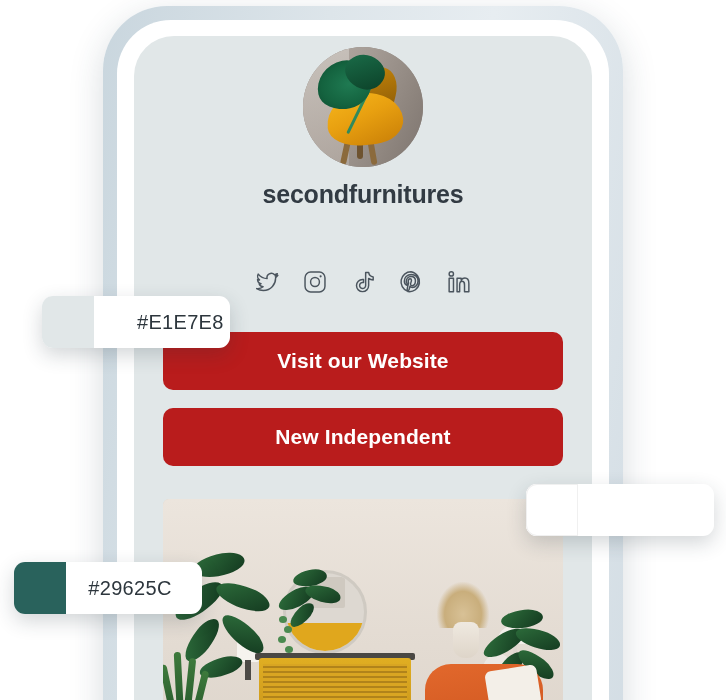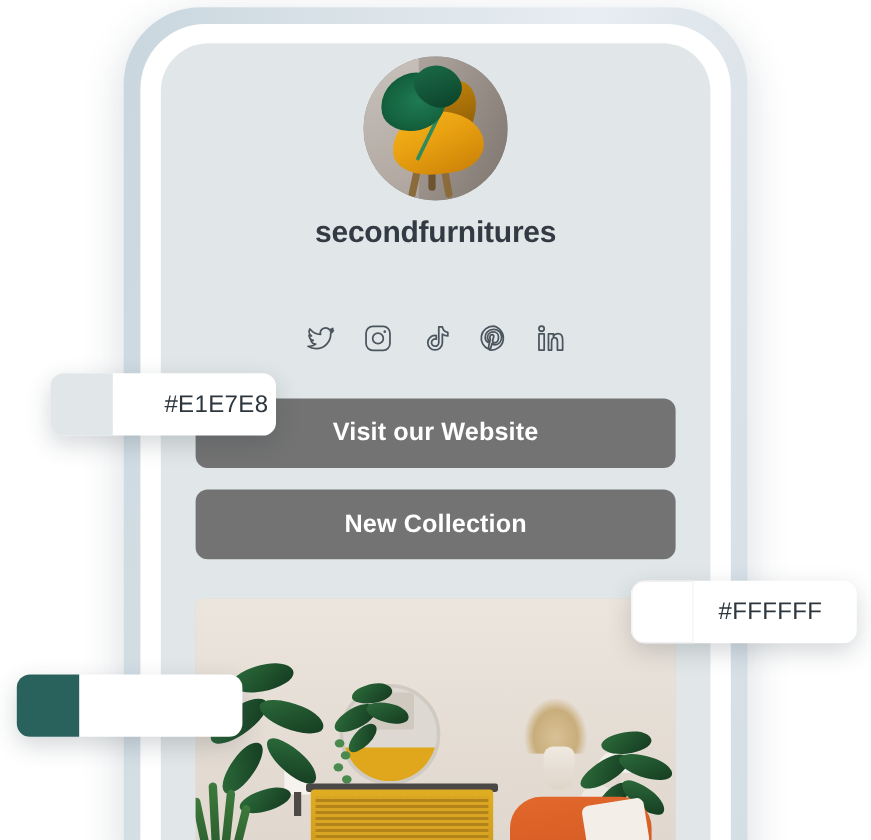--- a/index.html
+++ b/index.html
@@ -96,21 +96,21 @@
 
   .socials{
     position:absolute;left:0;top:233px;width:458px;
     display:flex;justify-content:center;align-items:center;gap:22px;
   }
   .socials svg{display:block;}
 
   
   .cta{
     position:absolute;left:29px;width:400px;height:58px;
-    background:#737373;border-radius:10px;
+    background:#b91c1c;border-radius:10px;
     color:#ffffff;font-size:21px;font-weight:bold;
     display:flex;align-items:center;justify-content:center;
     letter-spacing:.1px;
   }
   .cta-1{top:296px;}
   .cta-2{top:372px;}
 
   
   .room{
     position:absolute;left:29px;top:463px;width:400px;height:267px;
@@ -162,21 +162,21 @@
   }
   .chip .sw{
     width:52px;height:52px;border-radius:11px 0 0 11px;flex:0 0 auto;
   }
   .chip .hex{
     flex:1 1 auto;text-align:center;
     font-size:20px;color:#2d363d;letter-spacing:.3px;
     padding:0 22px 0 14px;white-space:nowrap;
   }
   #chip-dark{left:470px;top:110px;width:188px;}
-  #chip-light{left:42px;top:311px;width:188px;gap:29px;}
+  #chip-light{left:42px;top:296px;width:188px;gap:29px;}
   #chip-white{left:526px;top:484px;width:188px;}
   #chip-green{left:14px;top:562px;width:188px;}
   #chip-white .sw{box-shadow:inset 0 0 0 1px #f0f0f0;}
 </style>
 </head>
 <body>
 
 <div id="stage">
 
   <div class="phone-outer"></div>
@@ -226,21 +226,21 @@
       <a>
         <svg width="26" height="26" viewBox="0 0 24 24" fill="none" stroke="#4b555e" stroke-width="1.35" stroke-linejoin="round" stroke-linecap="round">
           <rect x="2.9" y="8.6" width="4" height="12.4"></rect>
           <circle cx="4.9" cy="4.5" r="2"></circle>
           <path d="M10.2 21V8.6h3.8v1.7a4.1 4.1 0 0 1 3.5-1.9c3 0 3.6 2.1 3.6 4.9V21h-4v-6.2c0-1.5-.03-3.4-2.1-3.4-2.1 0-2.4 1.6-2.4 3.3V21z"></path>
         </svg>
       </a>
     </div>
 
     <div class="cta cta-1">Visit our Website</div>
-    <div class="cta cta-2">New Collection</div>
+    <div class="cta cta-2">New Independent</div>
 
     <div class="room">
       <div class="r-wall"></div>
       <div class="r-mirror">
         <div class="r-mirrorcab"></div>
         <div class="r-mirrorfill"></div>
       </div>
       <div class="r-midplant">
         <div class="leaf" style="left:6px;top:26px;width:38px;height:17px;transform:rotate(-26deg);"></div>
         <div class="leaf" style="left:22px;top:6px;width:34px;height:16px;transform:rotate(-8deg);"></div>
@@ -299,20 +299,20 @@
   </div>
 
 
   <div class="chip" id="chip-light">
     <div class="sw" style="background:#E1E7E8"></div>
     <div class="hex">#E1E7E8</div>
   </div>
 
   <div class="chip" id="chip-white">
     <div class="sw" style="background:#FFFFFF"></div>
-    <div class="hex">#FFFFFF</div>
   </div>
 
   <div class="chip" id="chip-green">
     <div class="sw" style="background:#29625C"></div>
+    <div class="hex">#29625C</div>
   </div>
 
 </div>
 
 </body></html>

